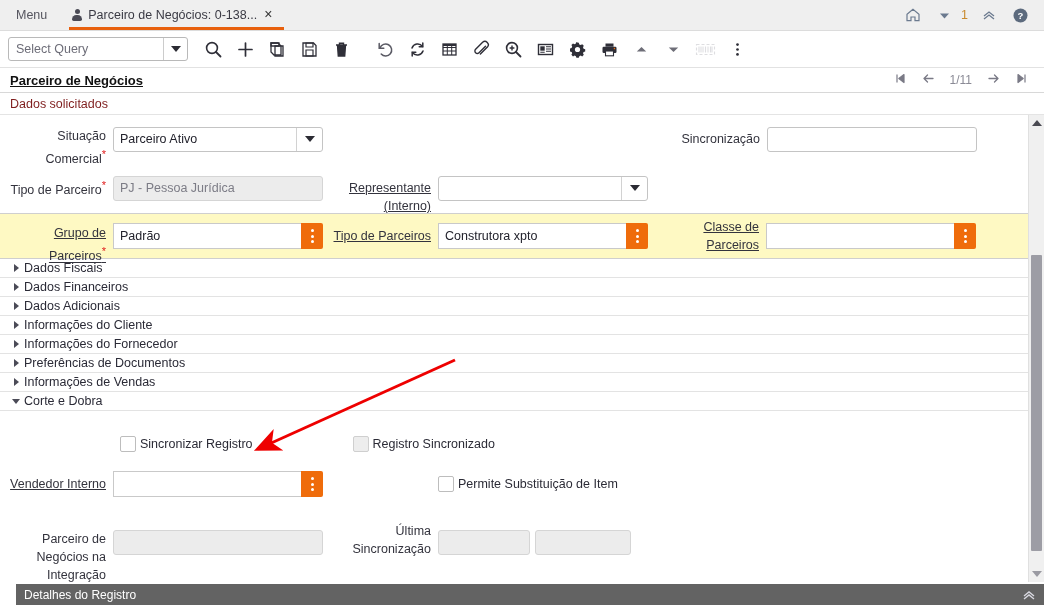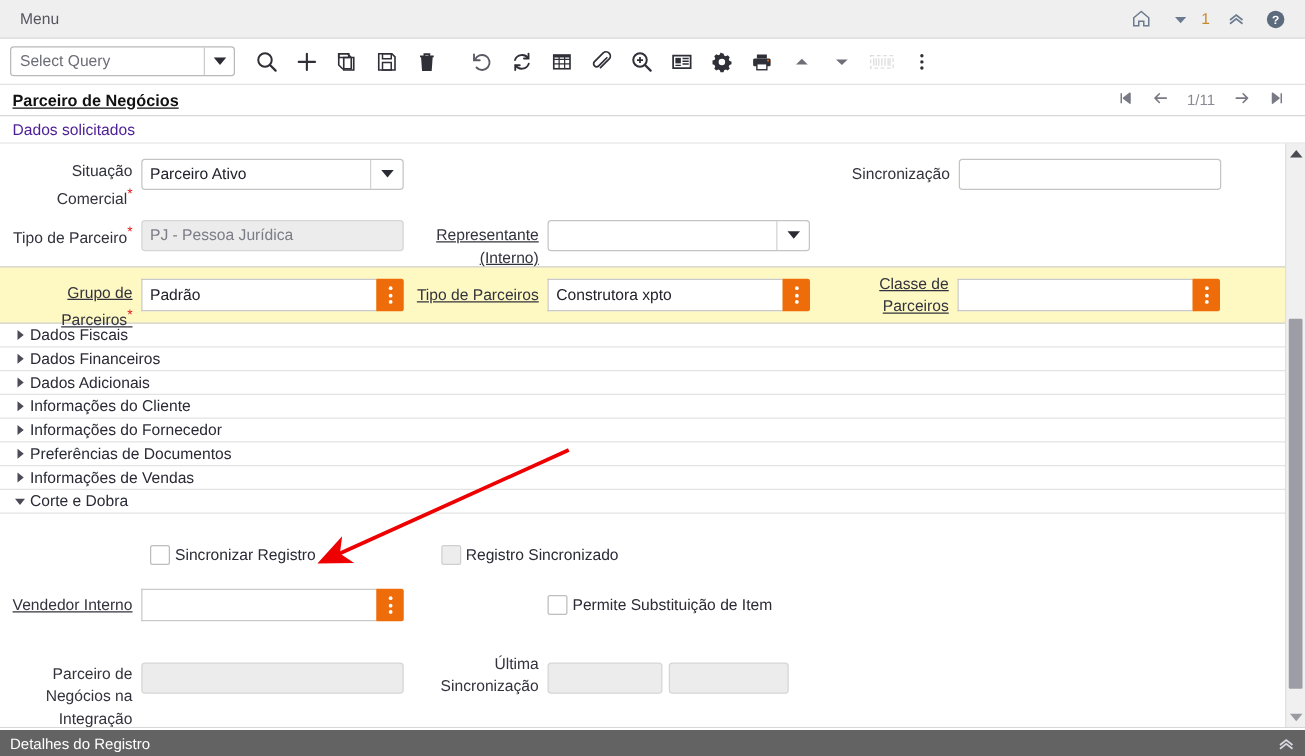--- a/index.html
+++ b/index.html
@@ -128,21 +128,21 @@
     color: #6e6e7a; font-size: 12px;
     padding-right: 6px;
   }
   .pager span { cursor: pointer; }
   .pager .pg-num { color: #8a8a95; cursor: default; }
 
   .subtitle-row {
     height: 22px;
     display: flex; align-items: center;
     padding: 0 10px;
-    color: #4c1d95;
+    color: #7f1d1d;
     font-size: 12.5px;
     border-bottom: 1px solid #e4e4e4;
   }
 
   
   .body-wrap {
     position: relative;
     height: 467px;
     display: flex;
   }
@@ -299,21 +299,21 @@
     border-radius: 2px;
     background: #fff;
     cursor: pointer;
   }
   .cbox.dis { background: #ededed; border-color: #cfcfcf; cursor: default; }
   .cbtxt { font-size: 12.5px; color: #2b2b36; }
 
   
   .bottombar {
     position: absolute;
-    left: 0; right: 0; bottom: 0;
+    left: 16px; right: 0; bottom: 0;
     height: 23px;
     background: #636363;
     border-top: 2px solid #ffffff;
     display: flex; align-items: center;
     padding: 0 8px;
     color: #ffffff;
     font-size: 12px;
   }
   .bottombar .chev {
     margin-left: auto;
@@ -323,20 +323,25 @@
     line-height: 1;
   }
 
   .arrow-svg { position: absolute; left: 0; top: 0; pointer-events: none; }
 </style>
 </head>
 <body>
 
 <div class="topbar">
   <div class="menu-btn">Menu</div>
+  <div class="tab">
+    <span class="tab-person"></span>
+    <span>Parceiro de Negócios: 0-138...</span>
+    <span class="tab-close">×</span>
+  </div>
 
   <div class="topbar-right">
     <div class="tb-icon">
       <svg width="16" height="16" viewBox="0 0 16 16">
           <path d="M8 2.2 2 7.2v6.4h4V10h4v3.6h4V7.2z" fill="none" stroke="#6b7a8f" stroke-width="1.2"></path>
         </svg>
     </div>
     <div class="tb-icon">
       <svg width="13" height="13" viewBox="0 0 13 13">
           <path d="M2 4.5h9L6.5 9.5z" fill="#6b7a8f"></path>

